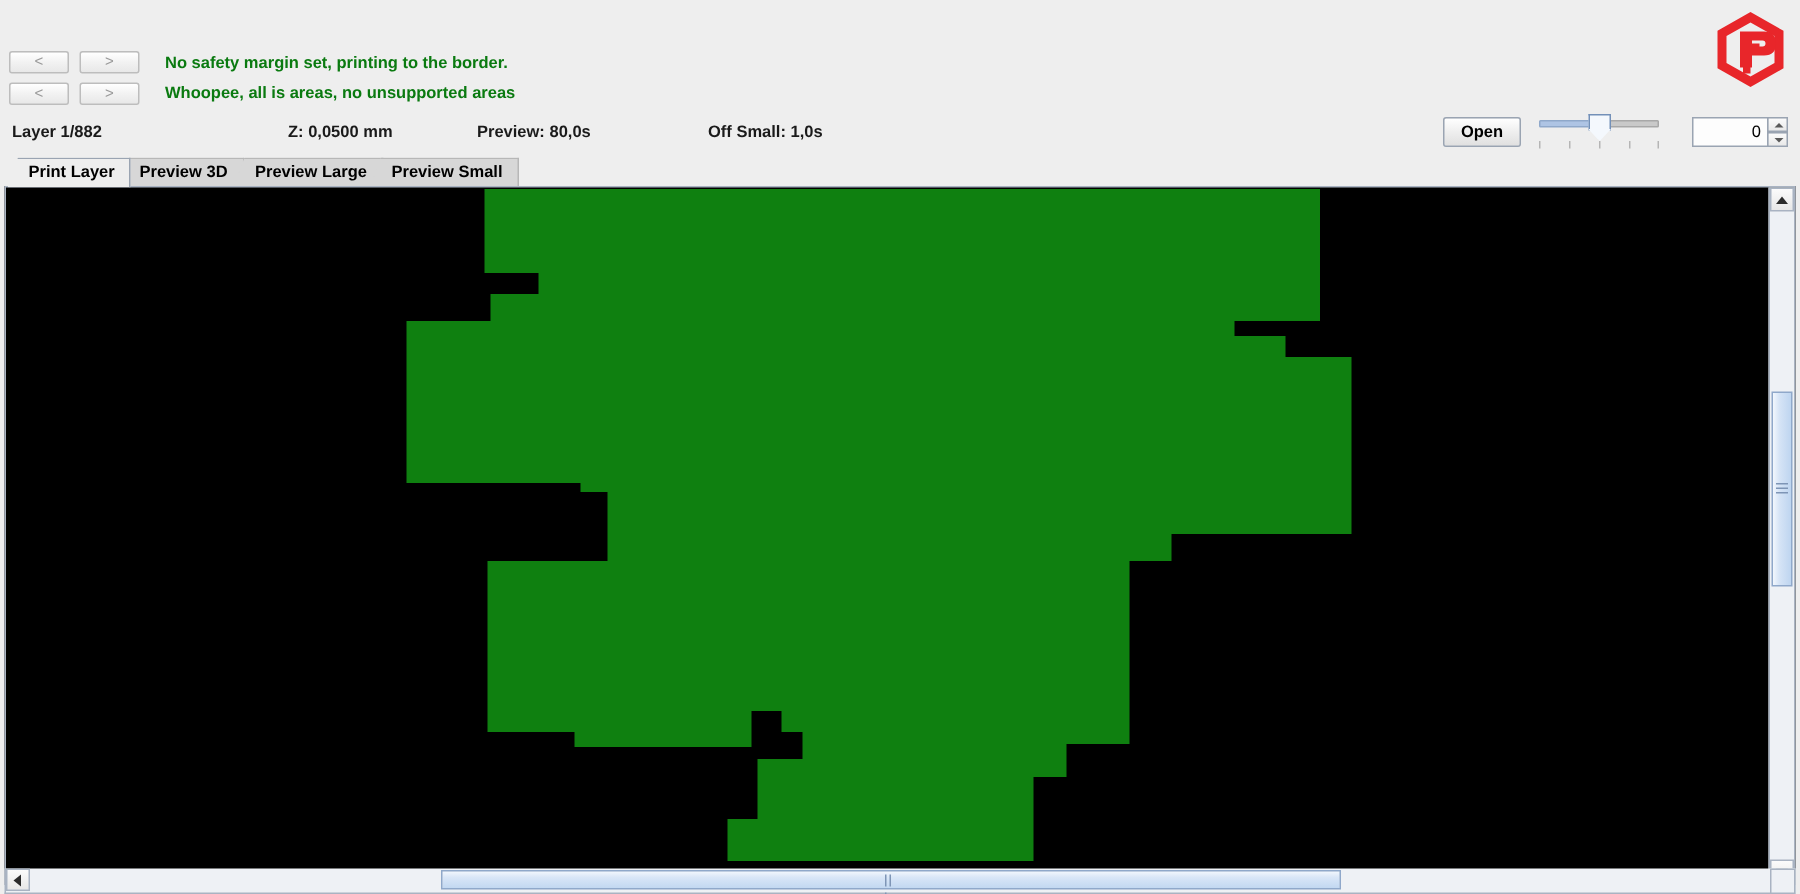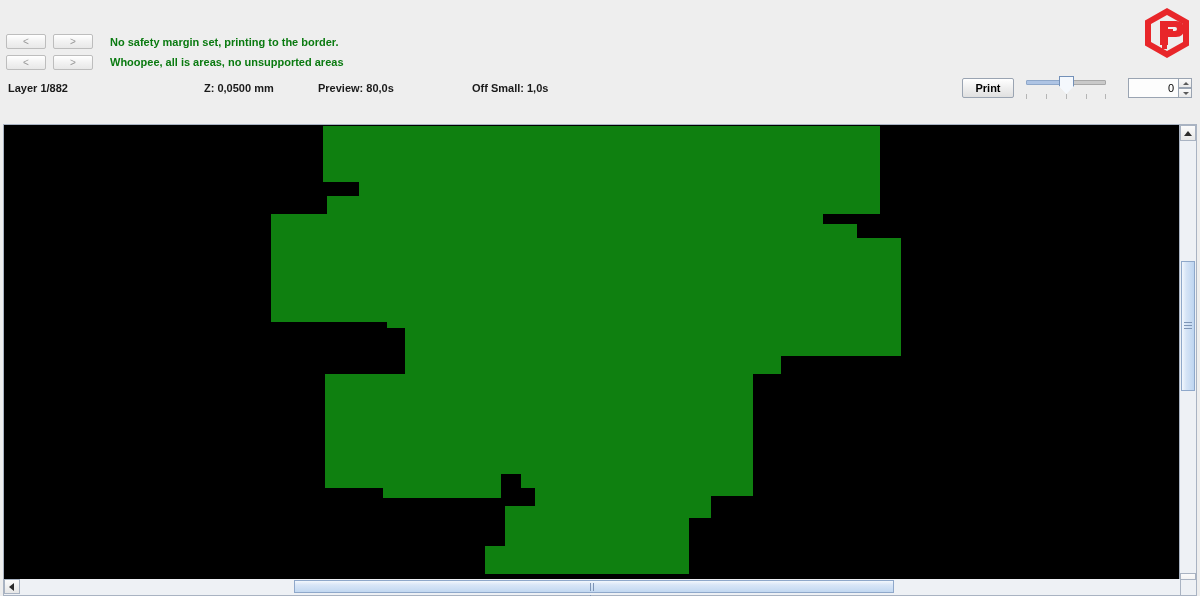--- a/index.html
+++ b/index.html
@@ -401,25 +401,25 @@
 
   <div class="navbtn" style="left:6px;top:34px;">&lt;</div>
   <div class="navbtn" style="left:53px;top:34px;">&gt;</div>
   <div class="navbtn" style="left:6px;top:55px;">&lt;</div>
   <div class="navbtn" style="left:53px;top:55px;">&gt;</div>
 
   <div class="msg" style="top:36px;">No safety margin set, printing to the border.</div>
   <div class="msg" style="top:56px;">Whoopee, all is areas, no unsupported areas</div>
 
   <div class="inforow" style="left:8px;">Layer 1/882</div>
-  <div class="inforow" style="left:192px;margin-left:12px;">Z: 0,0500 mm</div>
+  <div class="inforow" style="left:192px;">Z: 0,0500 mm</div>
   <div class="inforow" style="left:318px;">Preview: 80,0s</div>
   <div class="inforow" style="left:472px;">Off Small: 1,0s</div>
 
-  <div class="playbtn">Print</div>
+  <div class="playbtn">Open</div>
 
   <div class="slider">
     <div class="track-left"></div>
     <div class="track-right"></div>
     <div class="thumb-point-border"></div>
     <div class="thumb"></div>
     <div class="thumb-point"></div>
     <div class="ticks">
       <span class="tick" style="left:0px;"></span>
       <span class="tick" style="left:20px;"></span>
@@ -444,20 +444,26 @@
   <div class="logo">
     <svg width="48" height="52" viewBox="0 0 48 52" xmlns="http://www.w3.org/2000/svg">
       <path fill="#e8262a" d="M24 1 L46 13.5 L46 38.5 L24 51 L2 38.5 L2 13.5 Z
                               M24 8 L8 17 L8 35 L24 44 L40 35 L40 17 Z"></path>
       <path fill="#e8262a" d="M17 14 L33 14 Q41 14 41 22 Q41 30 33 30 L25 30 L25 38 L17 38 Z
                               M25 20 L25 24 L32 24 Q34 24 34 22 Q34 20 32 20 Z"></path>
       <path fill="#e8262a" d="M19 22 L30 22 L30 28 L24 28 L24 42 L19 42 Z"></path>
     </svg>
   </div>
 
+  <div class="tabbar">
+    <div class="tab active" style="left:5px;">Print Layer</div>
+    <div class="tab" style="left:79px;">Preview 3D</div>
+    <div class="tab" style="left:156px;">Preview Large</div>
+    <div class="tab" style="left:247px;">Preview Small</div>
+  </div>
 
   <div class="viewer">
     <div class="canvaswrap" style="background: rgb(0, 0, 0);">
       <svg class="layer-shape" width="1175" height="448" viewBox="0 0 1175 448" xmlns="http://www.w3.org/2000/svg">
         <rect x="0" y="0" width="1175" height="448" fill="#000000"></rect>
         <polygon id="layer-poly" fill="#0f8010" points="318,0 875,0 875,88 818,88 818,98 852,98 852,112 896,112 896,230 776,230 776,248 748,248 748,370 706,370 706,392 684,392 684,448 480,448 480,420 500,420 500,380 530,380 530,362 516,362 516,348 496,348 496,372 378,372 378,362 320,362 320,248 400,248 400,202 382,202 382,196 266,196 266,88 322,88 322,70 354,70 354,56 318,56"></polygon>
       </svg>
     </div>
 
     <div class="vsb">

